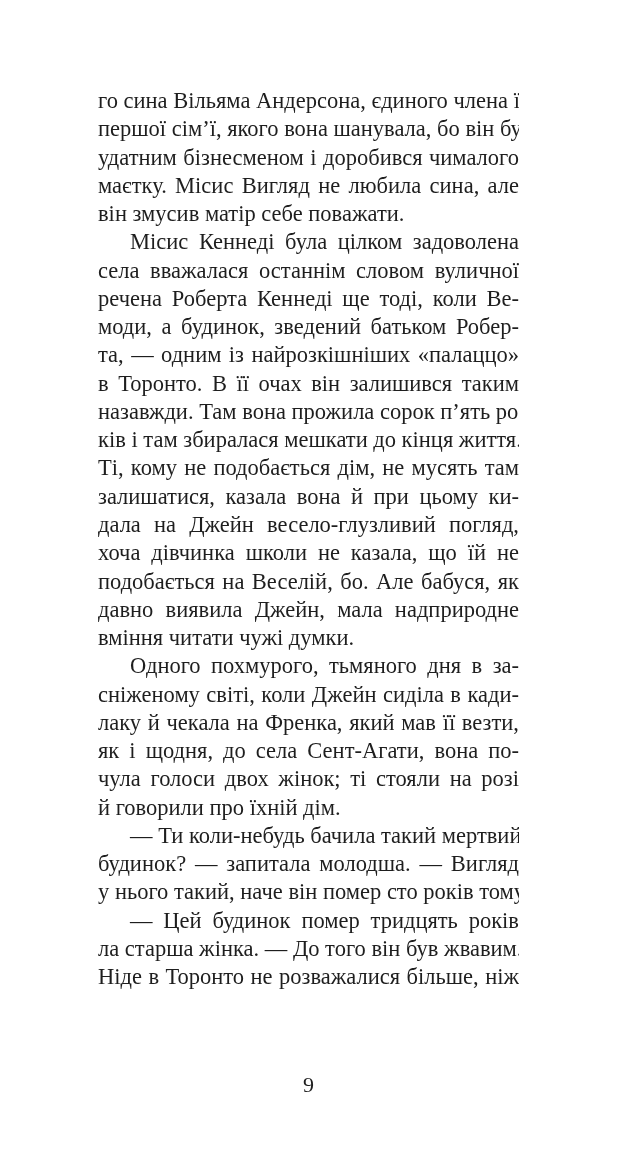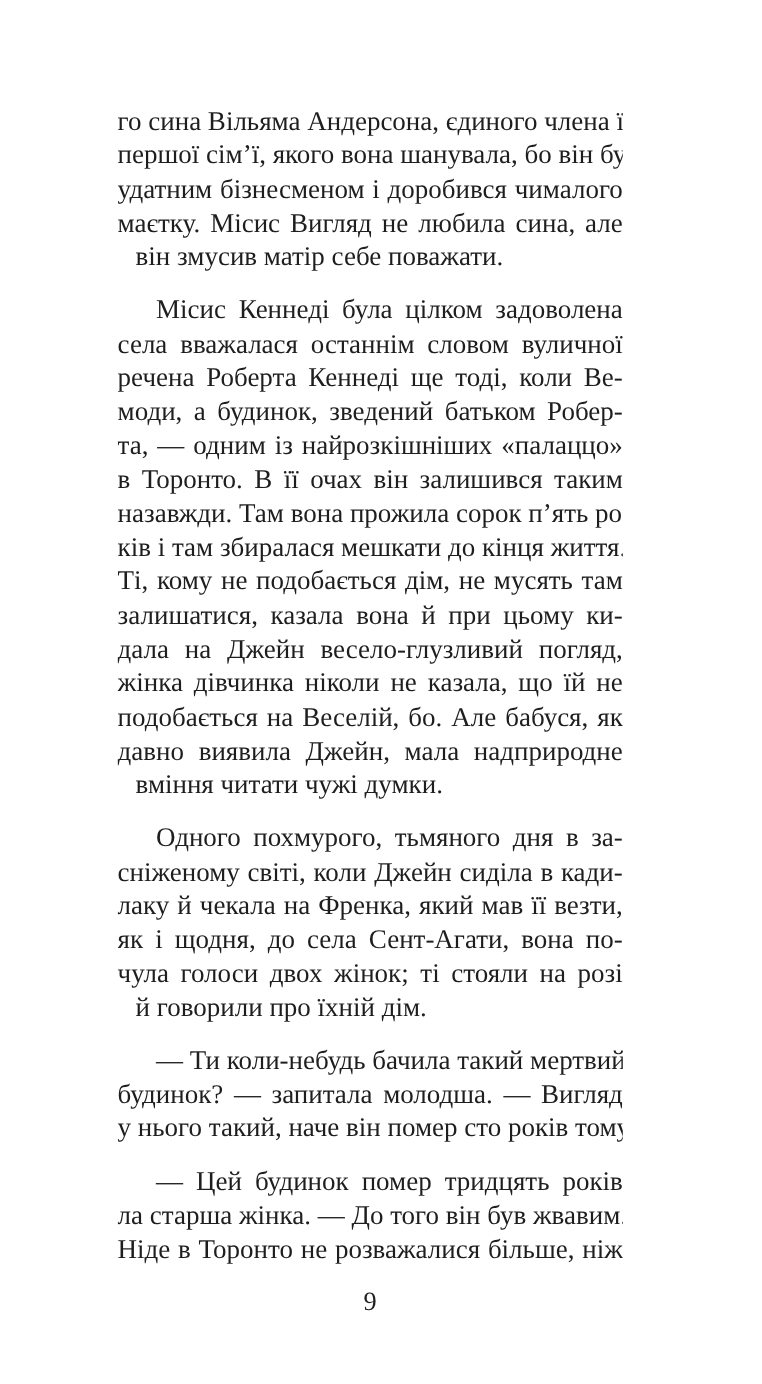--- a/index.html
+++ b/index.html
@@ -34,25 +34,23 @@
     .line {
       display: block;
       height: 28.27px;
       white-space: nowrap;
       text-align: justify;
       text-align-last: justify;
       overflow: hidden;
     }
     .line.last {
       text-align-last: left;
-      margin-left: 15px;
     }
     .line.indent {
       padding-left: 32px;
-      margin-top: 16px;
     }
     .page-number {
       position: absolute;
       left: 0;
       width: 617px;
       top: 1072px;
       text-align: center;
       font-family: "Liberation Serif", "DejaVu Serif", serif;
       font-size: 22px;
       color: #1e1e1e;
@@ -74,21 +72,21 @@
     <span class="line">села вважалася останнім словом вуличної</span>
     <span class="line">речена Роберта Кеннеді ще тоді, коли Ве-</span>
     <span class="line">моди, а будинок, зведений батьком Робер-</span>
     <span class="line">та, — одним із найрозкішніших «палаццо»</span>
     <span class="line">в Торонто. В її очах він залишився таким</span>
     <span class="line">назавжди. Там вона прожила сорок п’ять ро-</span>
     <span class="line">ків і там збиралася мешкати до кінця життя.</span>
     <span class="line">Ті, кому не подобається дім, не мусять там</span>
     <span class="line">залишатися, казала вона й при цьому ки-</span>
     <span class="line">дала на Джейн весело-глузливий погляд,</span>
-    <span class="line">жінка дівчинка ніколи не казала, що їй не</span>
+    <span class="line">хоча дівчинка школи не казала, що їй не</span>
     <span class="line">подобається на Веселій, бо. Але бабуся, як</span>
     <span class="line">давно виявила Джейн, мала надприродне</span>
     <span class="line last">вміння читати чужі думки.</span>
 
     <span class="line indent">Одного похмурого, тьмяного дня в за-</span>
     <span class="line">сніженому світі, коли Джейн сиділа в кади-</span>
     <span class="line">лаку й чекала на Френка, який мав її везти,</span>
     <span class="line">як і щодня, до села Сент-Агати, вона по-</span>
     <span class="line">чула голоси двох жінок; ті стояли на розі</span>
     <span class="line last">й говорили про їхній дім.</span>

